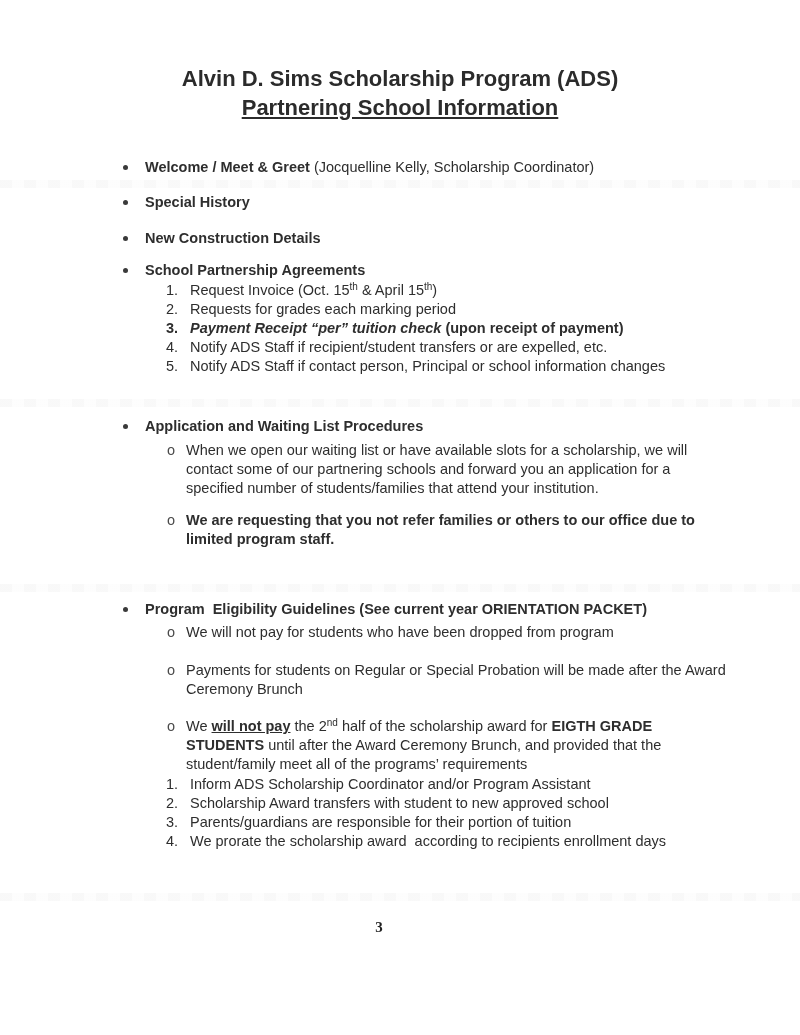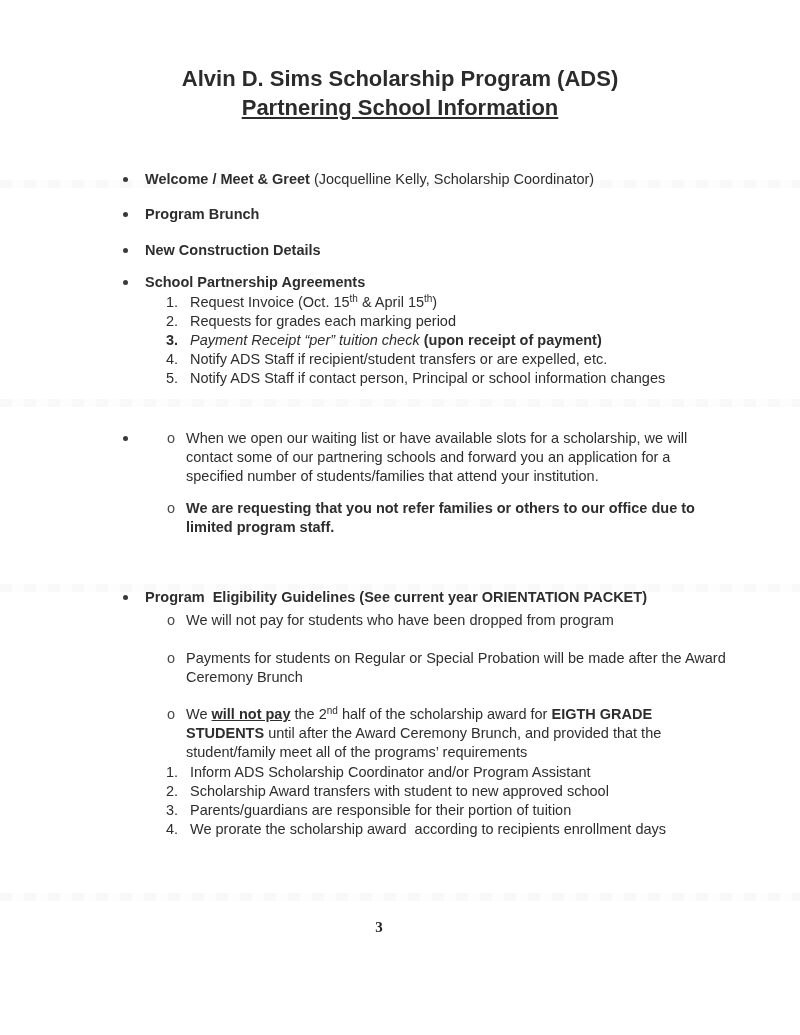--- a/index.html
+++ b/index.html
@@ -52,21 +52,21 @@
   .dot {
     position: absolute;
     left: 3px;
     top: 7px;
     width: 5px;
     height: 5px;
     border-radius: 50%;
     background: #3a3a3a;
   }
   .bold   { font-weight: bold; }
-  .bi     { font-weight: normal; font-style: italic; }
+  .bi     { font-weight: bold; font-style: italic; }
   .bu     { font-weight: bold; text-decoration: underline; }
   sup {
     font-size: 10px;
     line-height: 0;
     vertical-align: 5px;
     white-space: pre-wrap;
   }
 
   
   .num-item {
@@ -84,21 +84,21 @@
     padding-left: 66px;
   }
   .circ-item .circ {
     position: absolute;
     left: 47px;
     top: 0;
     color: #4a4a4a;
   }
 
   
-  .m-welcome      { margin-top: 48px; }
+  .m-welcome      { margin-top: 36px; }
   .m-history      { margin-top: 16px; }
   .m-construction { margin-top: 17px; }
   .m-partnership  { margin-top: 13px; }
   .m-plist        { margin-top: 1px; }
   .m-application  { margin-top: 41px; }
   .m-app-sub1     { margin-top: 5px; }
   .m-app-sub2     { margin-top: 13px; max-width: 590px; }
   .m-app-sub2 .txt{ display: inline-block; max-width: 521px; }
   .m-eligibility  { margin-top: 51px; }
   .m-eli-sub1     { margin-top: 4px; }
@@ -137,21 +137,21 @@
 
   <main class="content">
 
     <div class="bullet-item m-welcome">
       <span class="dot"></span>
       <span class="bold">Welcome / Meet &amp; Greet</span><span> (Jocquelline Kelly, Scholarship Coordinator)</span>
     </div>
 
     <div class="bullet-item m-history">
       <span class="dot"></span>
-      <span class="bold">Program Brunch</span>
+      <span class="bold">Special History</span>
     </div>
 
     <div class="bullet-item m-construction">
       <span class="dot"></span>
       <span class="bold">New Construction Details</span>
     </div>
 
     <div class="bullet-item m-partnership">
       <span class="dot"></span>
       <span class="bold">School Partnership Agreements</span>
@@ -174,20 +174,21 @@
         <span class="txt">Notify ADS Staff if recipient/student transfers or are expelled, etc.</span>
       </div>
       <div class="num-item">
         <span class="num">5.</span>
         <span class="txt">Notify ADS Staff if contact person, Principal or school information changes</span>
       </div>
     </div>
 
     <div class="bullet-item m-application">
       <span class="dot"></span>
+      <span class="bold">Application and Waiting List Procedures</span>
     </div>
     <div class="circ-item m-app-sub1">
       <span class="circ">o</span>
       <span class="txt">When we open our waiting list or have available slots for a scholarship, we will contact some of our partnering schools and forward you an application for a specified number of students/families that attend your institution.</span>
     </div>
     <div class="circ-item m-app-sub2">
       <span class="circ">o</span>
       <span class="txt bold">We are requesting that you not refer families or others to our office due to limited program staff.</span>
     </div>
 

